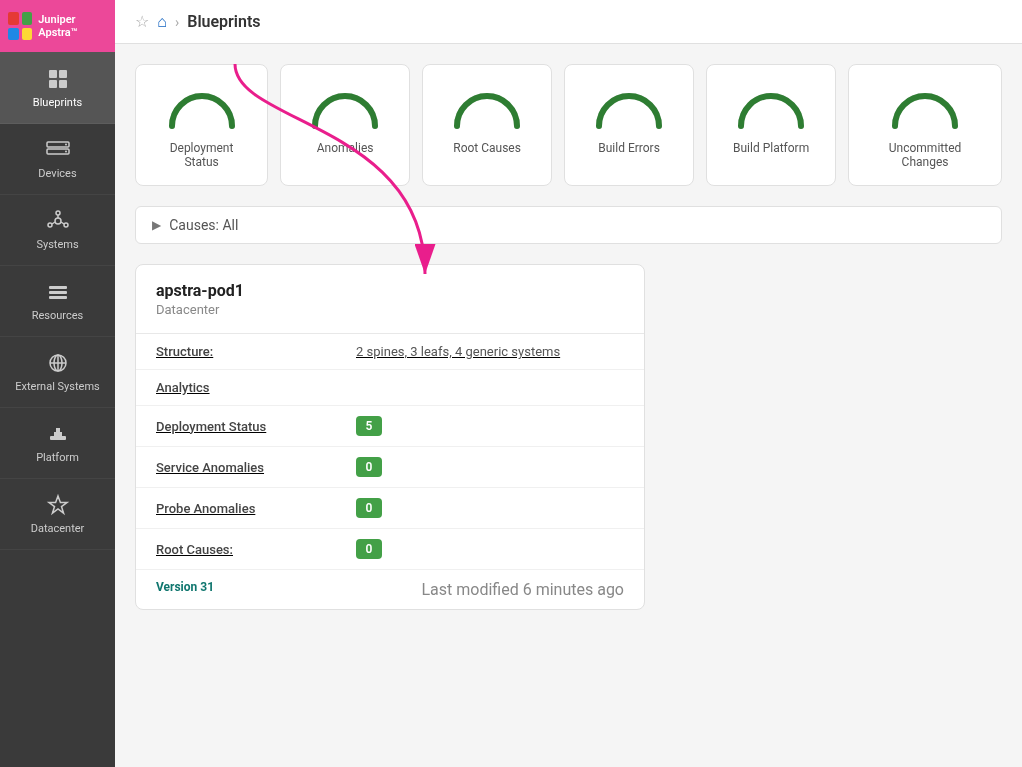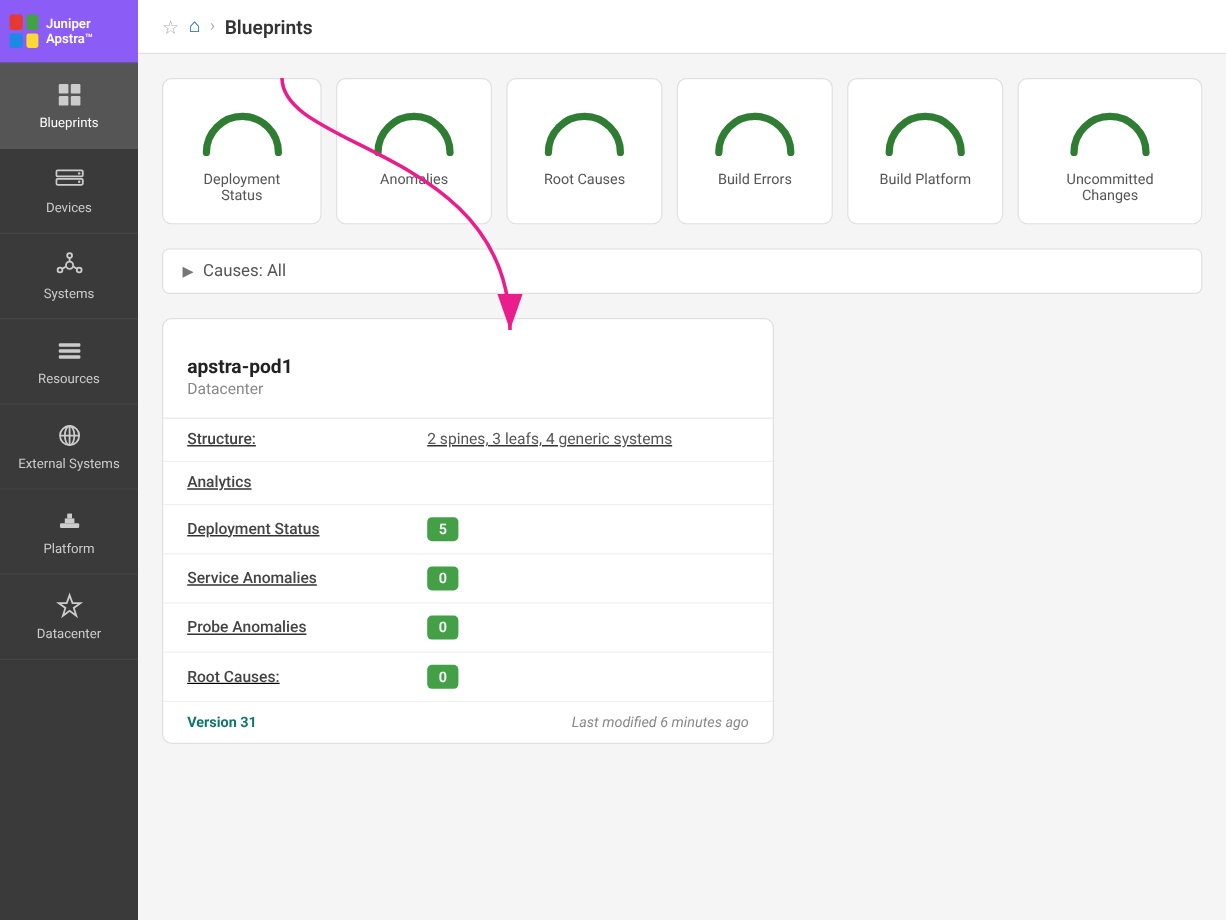--- a/index.html
+++ b/index.html
@@ -11,21 +11,21 @@
       background: #3a3a3a;
       display: flex;
       flex-direction: column;
       align-items: center;
       padding: 0;
       flex-shrink: 0;
       height: 767px;
     }
     .sidebar-logo {
       width: 100%;
-      background: #8b5cf6;
+      background: #ec4899;
       display: flex;
       align-items: center;
       justify-content: center;
       padding: 12px 8px;
       border-bottom: 1px solid #555;
     }
     .logo-grid {
       display: grid;
       grid-template-columns: 1fr 1fr;
       gap: 3px;
@@ -168,21 +168,20 @@
       position: relative;
     }
     .blueprint-card-header {
       padding: 16px 20px;
       border-bottom: 1px solid #e8e8e8;
     }
     .blueprint-name {
       font-size: 16px;
       font-weight: 700;
       color: #222;
-      margin-top: 14px;
     }
     .blueprint-type {
       font-size: 13px;
       color: #888;
       margin-top: 2px;
     }
     .blueprint-table {
       width: 100%;
       border-collapse: collapse;
       text-decoration: underline;
@@ -215,21 +214,21 @@
       color: #fff;
     }
     .badge-green { background: #43a047; }
     .card-footer {
       padding: 10px 20px;
       display: flex;
       justify-content: space-between;
       border-top: 1px solid #f0f0f0;
     }
     .footer-version { font-size: 12px; color: #0f766e; font-weight: bold; }
-    .footer-modified { font-size: 12px; color: #888; font-style: italic; }
+    .footer-modified { font-size: 16px; color: #888; }
 
     .card-wrapper {
       position: relative;
       max-width: 510px;
     }
 
     
     svg { display: block; }
   </style>
 </head>

